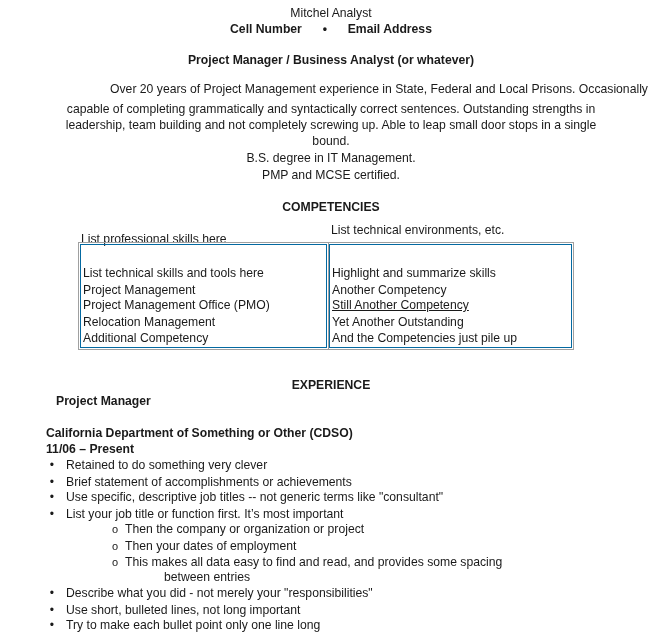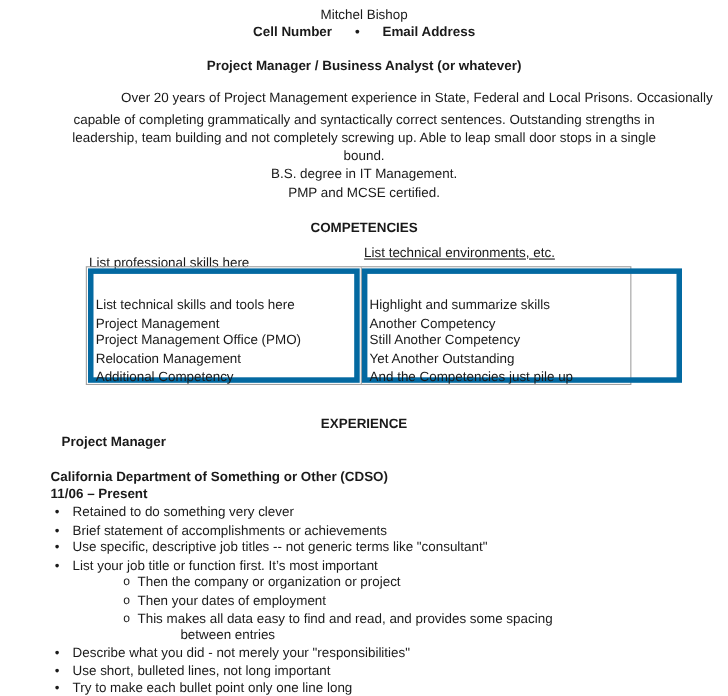--- a/index.html
+++ b/index.html
@@ -28,25 +28,25 @@
       top: 242px;
       width: 496px;
       height: 108px;
       border: 1px solid #a0a0a0;
       box-sizing: border-box;
     }
     .cell {
       position: absolute;
       top: 1px;
       bottom: 1px;
-      border: 5px solid #0369a1;
+      border: 1px solid #0369a1;
       box-sizing: border-box;
     }
     .cell-left { left: 1px; width: 247px; }
-    .cell-right { left: 250px; width: 291px; }
+    .cell-right { left: 250px; width: 243px; }
     .cell-divider {
       position: absolute;
       left: 249px;
       top: 0;
       bottom: 0;
       width: 1px;
       background: #a0a0a0;
     }
     .cell-item {
       position: absolute;
@@ -68,54 +68,54 @@
       left: 110px;
       width: 10px;
       text-align: center;
       font-size: 11px;
     }
     .sub-text { position: absolute; left: 125px; }
   </style>
 </head>
 <body>
 
-<div class="abs center line" style="top:5px;">Mitchel Bishop</div>
+<div class="abs center line" style="top:5px;">Mitchel Analyst</div>
 <div class="abs center line bold" style="top:21px;">
   <span>Cell Number</span>
   <span style="display:inline-block;width:14px;"></span>
   <span>•</span>
   <span style="display:inline-block;width:14px;"></span>
   <span>Email Address</span>
 </div>
 <div class="abs center line bold" style="top:52px;">Project Manager / Business Analyst (or whatever)</div>
 
 <div class="abs center line" style="top:81px;margin-left:48px;">Over 20 years of Project Management experience in State, Federal and Local Prisons. Occasionally</div>
 <div class="abs center line" style="top:101px;">capable of completing grammatically and syntactically correct sentences. Outstanding strengths in</div>
 <div class="abs center line" style="top:117px;">leadership, team building and not completely screwing up. Able to leap small door stops in a single</div>
 <div class="abs center line" style="top:133px;">bound.</div>
 <div class="abs center line" style="top:150px;">B.S. degree in IT Management.</div>
 <div class="abs center line" style="top:167px;">PMP and MCSE certified.</div>
 
 <div class="abs center line bold" style="top:199px;">COMPETENCIES</div>
 <div class="abs line" style="left:81px;top:231px;">List professional skills here</div>
-<div class="abs line" style="left:331px;top:222px;text-decoration:underline;">List technical environments, etc.</div>
+<div class="abs line" style="left:331px;top:222px;">List technical environments, etc.</div>
 
 <div class="comp-table">
   <div class="cell cell-left">
     <div class="cell-item" style="top:20px;">List technical skills and tools here</div>
     <div class="cell-item" style="top:37px;">Project Management</div>
     <div class="cell-item" style="top:52px;">Project Management Office (PMO)</div>
     <div class="cell-item" style="top:69px;">Relocation Management</div>
     <div class="cell-item" style="top:85px;">Additional Competency</div>
   </div>
   <div class="cell-divider"></div>
   <div class="cell cell-right">
     <div class="cell-item" style="top:20px;">Highlight and summarize skills</div>
     <div class="cell-item" style="top:37px;">Another Competency</div>
-    <div class="cell-item" style="top:52px;">Still Another Competency</div>
+    <div class="cell-item" style="top:52px;text-decoration:underline;">Still Another Competency</div>
     <div class="cell-item" style="top:69px;">Yet Another Outstanding</div>
     <div class="cell-item" style="top:85px;">And the Competencies just pile up</div>
   </div>
 </div>
 
 <div class="abs center line bold" style="top:377px;">EXPERIENCE</div>
 <div class="abs line bold" style="left:46px;top:393px;margin-left:10px;">Project Manager</div>
 <div class="abs line bold" style="left:46px;top:425px;">California Department of Something or Other (CDSO)</div>
 <div class="abs line bold" style="left:46px;top:441px;">11/06 – Present</div>
 

